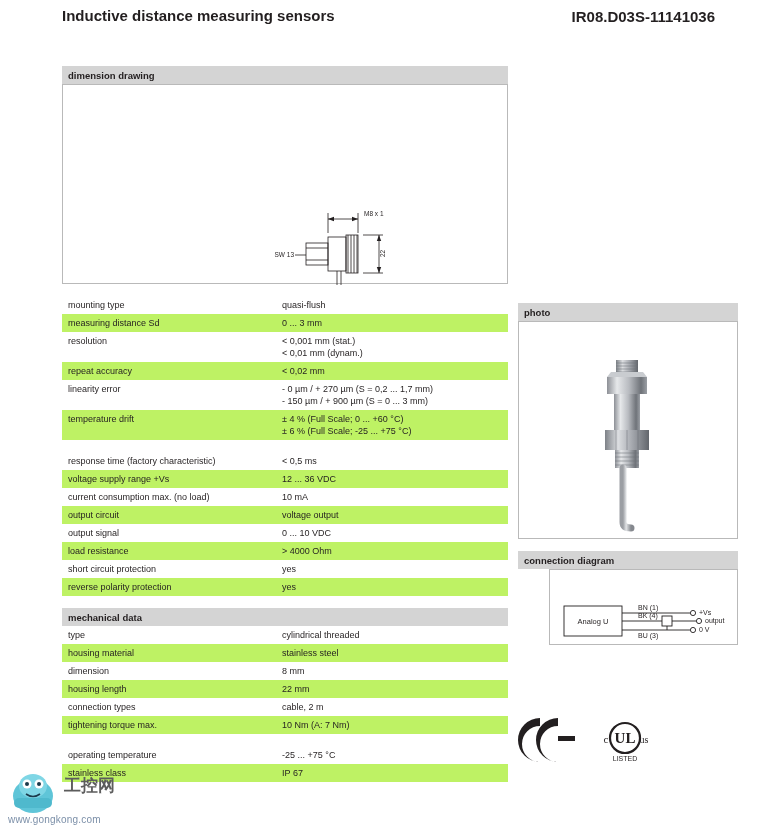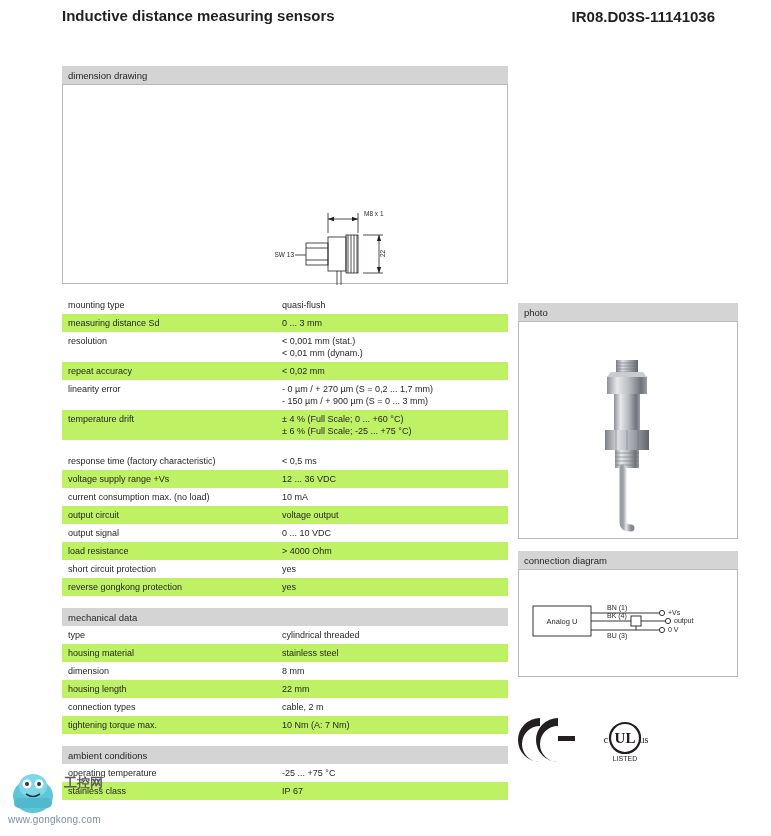--- a/index.html
+++ b/index.html
@@ -21,21 +21,21 @@
   }
   .doc-code {
     position: absolute; right: 27px; top: 2px;
     font-size: 15px; font-weight: bold; color: #231f20;
     white-space: nowrap;
   }
 
   
   .sec-head {
     background: #d4d4d4;
-    font-size: 9.5px; font-weight: normal;
+    font-size: 9.5px; font-weight: bold;
     padding: 4px 10px 3px 6px;
     color: #231f20;
   }
   .panel-border { border: 1px solid #b9b9b9; background: #fff; }
 
   .tbl { width: 100%; border-collapse: collapse; }
   .tbl td {
     font-size: 9px; padding: 3px 6px 3px 6px;
     vertical-align: top; line-height: 12px; color: #231f20;
   }
@@ -45,37 +45,37 @@
 
   
   .col-left { position: absolute; left: 62px; top: 66px; width: 446px; }
   .drawing-box { height: 200px; position: relative; margin-top: 0; }
 
   .block { margin-top: 12px; }
 
   
   .col-right { position: absolute; left: 518px; top: 303px; width: 220px; }
   .photo-box { height: 218px; position: relative; }
-  .conn-box { height: 108px; position: relative; }
+  .conn-box { height: 76px; position: relative; margin-left: 31px; }
 
   
   .draw-svg { position: absolute; left: 0; top: 0; }
 
   
   .marks { position: absolute; left: 518px; top: 712px; width: 220px; height: 60px; }
 
   
   .wm { position: absolute; left: 8px; top: 768px; width: 190px; height: 64px; }
   .wm-text {
     position: absolute; left: 0; top: 46px;
     font-size: 10px; color: #7b8fa8; letter-spacing: .2px;
   }
   .wm-cn {
     position: absolute; left: 56px; top: 6px;
-    font-size: 13px; color: #5c5c5c; font-weight: bold;
+    font-size: 17px; color: #5c5c5c; font-weight: bold;
     font-family: "DejaVu Sans", sans-serif;
   }
 </style>
 </head>
 <body>
 
 <div class="page">
 
   <div class="header">
     <div class="doc-title">Inductive distance measuring sensors</div>
@@ -187,21 +187,21 @@
             </tr>
             <tr class="alt">
               <td class="k">load resistance</td>
               <td class="v">&gt; 4000 Ohm</td>
             </tr>
             <tr>
               <td class="k">short circuit protection</td>
               <td class="v">yes</td>
             </tr>
             <tr class="alt">
-              <td class="k">reverse gongkong protection</td>
+              <td class="k">reverse polarity protection</td>
               <td class="v">yes</td>
             </tr>
           </tbody>
       </table>
     </div>
 
     <div class="block">
       <div class="sec-head">mechanical data</div>
       <table class="tbl">
         <tbody>
@@ -227,21 +227,20 @@
             </tr>
             <tr class="alt">
               <td class="k">tightening torque max.</td>
               <td class="v">10 Nm (A: 7 Nm)</td>
             </tr>
           </tbody>
       </table>
     </div>
 
     <div class="block">
-      <div class="sec-head">ambient conditions</div>
       <table class="tbl">
         <tbody>
             <tr>
               <td class="k">operating temperature</td>
               <td class="v">-25 ... +75 °C</td>
             </tr>
             <tr class="alt">
               <td class="k">stainless class</td>
               <td class="v">IP 67</td>
             </tr>

